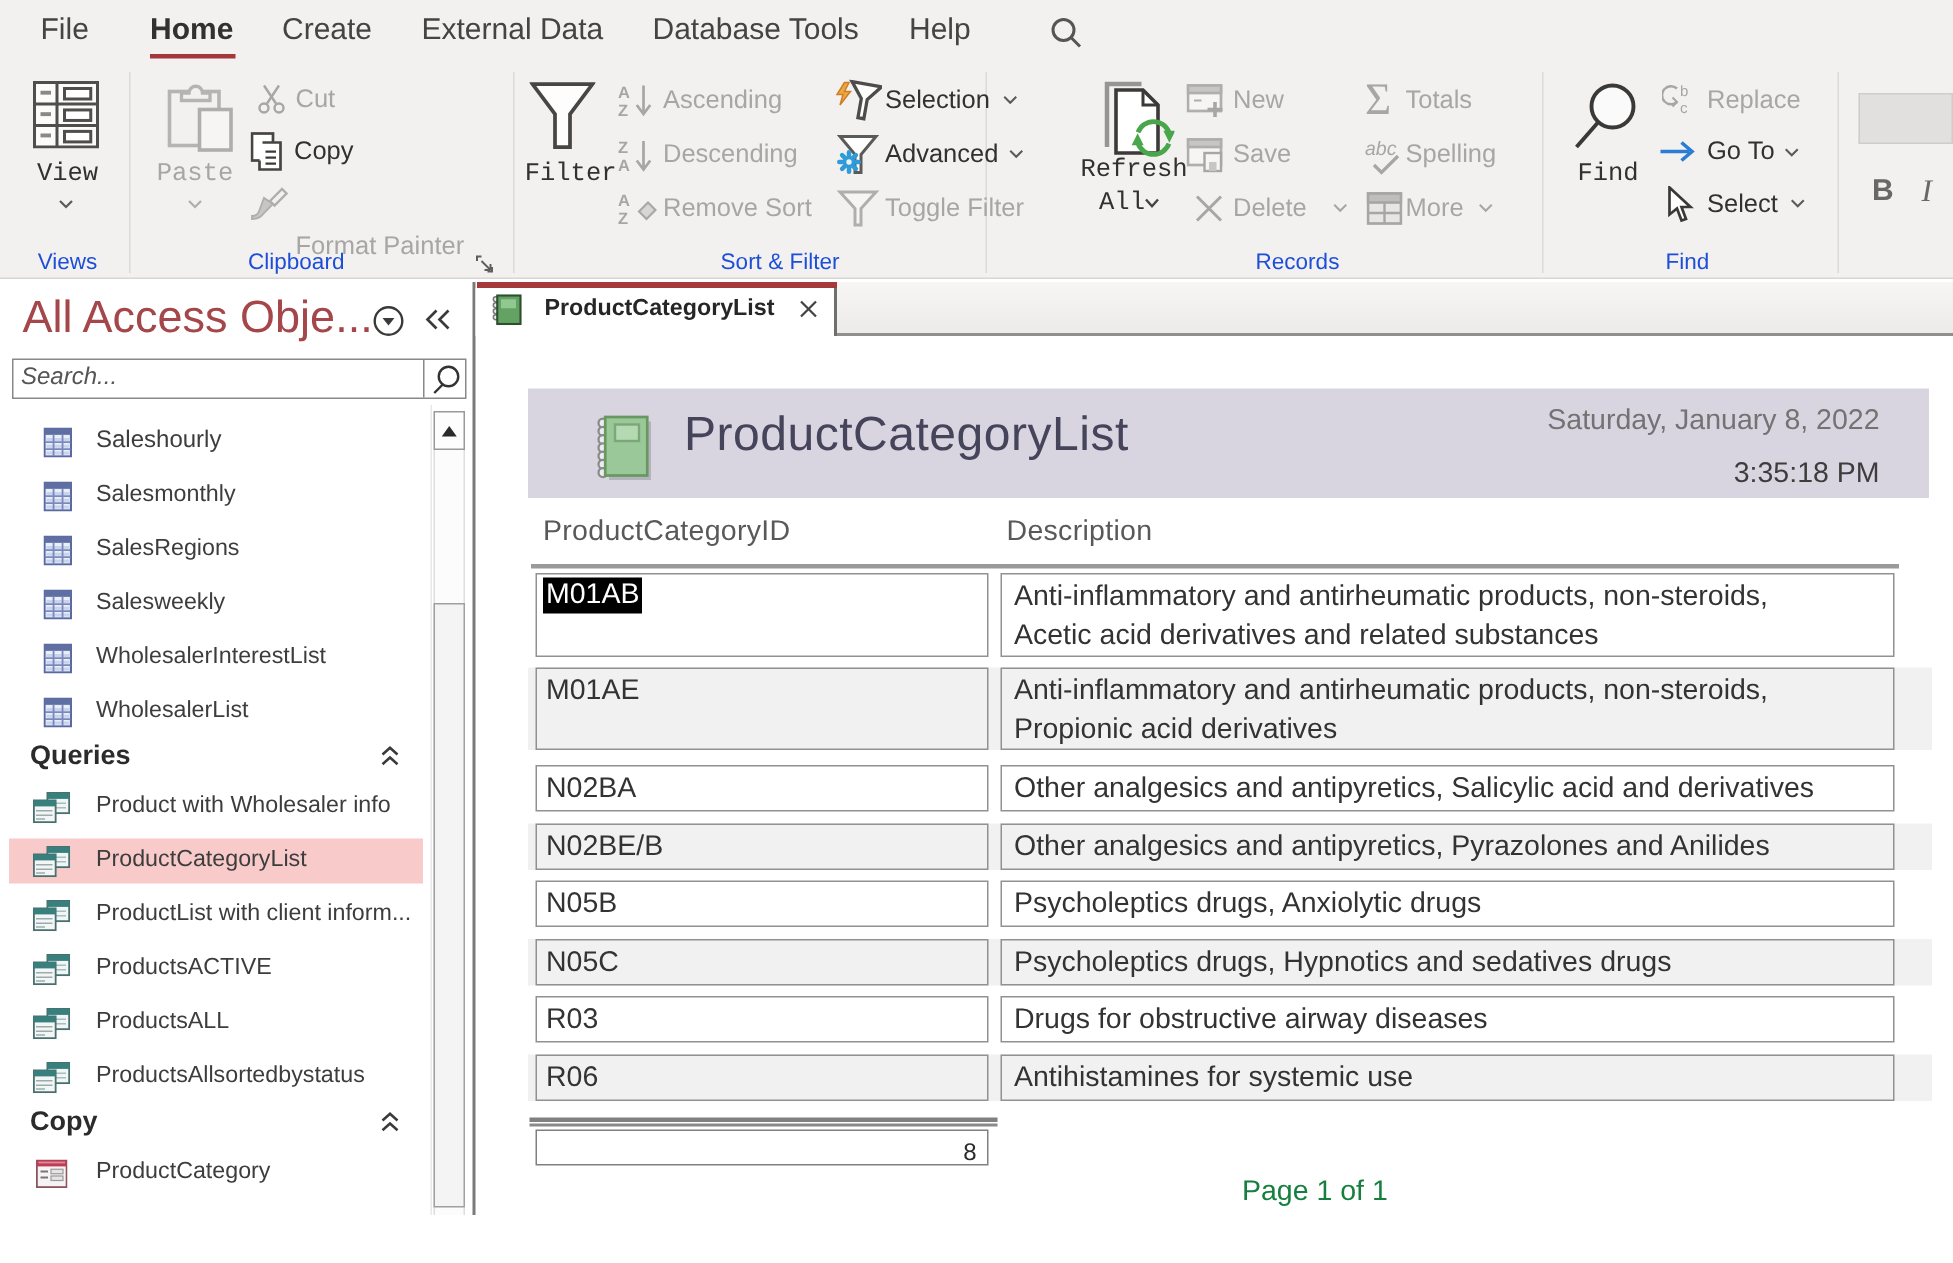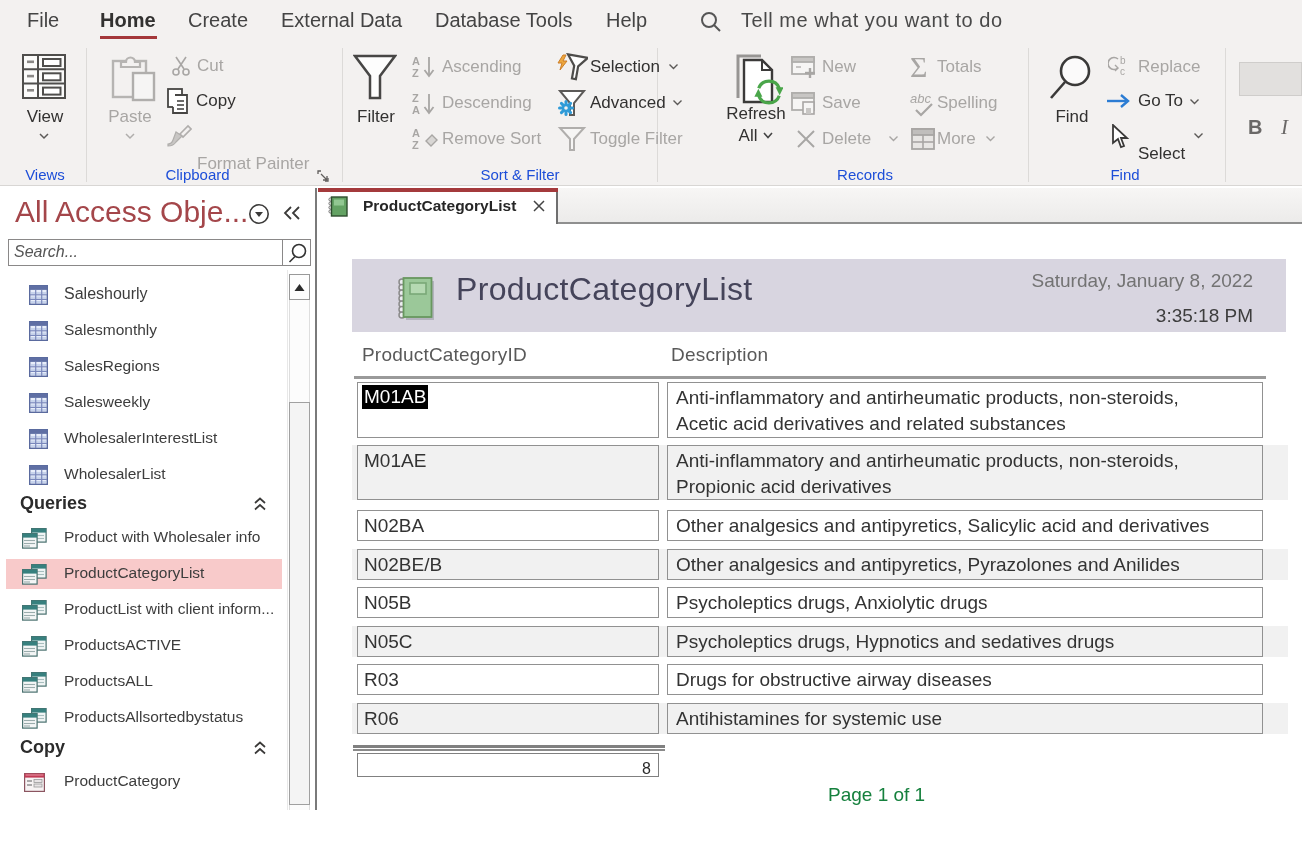--- a/index.html
+++ b/index.html
@@ -4,42 +4,41 @@
 <style>
 html,body{margin:0;padding:0;}
 body{font-family:"Liberation Sans",sans-serif;}
 #app{position:relative;width:1302px;height:842px;overflow:hidden;background:#fff;}
 .abs{position:absolute;}
 
 #ribbon{position:absolute;left:0;top:0;width:1302px;height:186px;background:#f3f1f0;border-bottom:1px solid #d8d6d4;box-sizing:border-box;}
 .rtab{position:absolute;top:9px;font-size:20px;color:#444;white-space:nowrap;}
 .sep{position:absolute;top:48px;height:134px;width:1px;background:#dcdad8;}
 .glabel{position:absolute;top:166px;font-size:15px;color:#1d4ed8;text-align:center;white-space:nowrap;}
-.bigtxt{position:absolute;font-size:17px;color:#323130;text-align:center;white-space:nowrap;}
+.bigtxt{position:absolute;font-size:17px;color:#323130;text-align:center;white-space:nowrap;font-family:Liberation Mono, monospace;}
 .cmdtxt{position:absolute;font-size:17px;white-space:nowrap;text-align:right;}
 .gray{color:#a8a6a4;}
 .dark{color:#323130;}
 </style>
 </head>
 <body>
 <div id="app">
 <div id="ribbon"></div>
 
 <div class="rtab" style="left:27px;">File</div>
 <div class="rtab" style="left:100px;color:#323130;font-weight:700;">Home</div>
 <div class="abs" style="left:100px;top:36px;width:57px;height:3px;background:#a4373a;"></div>
 <div class="rtab" style="left:188px;">Create</div>
 <div class="rtab" style="left:281px;">External Data</div>
 <div class="rtab" style="left:435px;">Database Tools</div>
 <div class="rtab" style="left:606px;">Help</div>
 <svg class="abs" style="left:699px;top:10px;" width="24" height="24" viewBox="0 0 24 24">
       <circle cx="10" cy="10" r="7" fill="none" stroke="#555" stroke-width="2"></circle>
       <line x1="15" y1="15" x2="21" y2="21" stroke="#555" stroke-width="2"></line>
     </svg>
-<div class="rtab" style="left:741px;color:#494949;letter-spacing:0.55px;">Tell me what you want to do</div>
 
 <div class="sep" style="left:86px;"></div>
 <div class="sep" style="left:342px;"></div>
 <div class="sep" style="left:657px;"></div>
 <div class="sep" style="left:1028px;"></div>
 <div class="sep" style="left:1225px;"></div>
 
 <svg class="abs" style="left:22px;top:54px;" width="44" height="45" viewBox="0 0 44 45">
 <rect x="1" y="1" width="42" height="43" fill="#fbfbfa" stroke="#4f4e4c" stroke-width="2"></rect>
 <line x1="16" y1="1" x2="16" y2="44" stroke="#4f4e4c" stroke-width="2"></line>
@@ -97,21 +96,21 @@
 <div class="cmdtxt gray" style="left:197px;top:126px;margin-top:28px;">Format Painter</div>
 
 <svg class="abs" style="left:317px;top:170px;" width="12" height="12" viewBox="0 0 12 12">
 <path d="M1 4 V1 H4 M8 11 H11 V8" fill="none" stroke="#605e5c" stroke-width="1.3"></path>
 <path d="M4 4 L10 10 M10 10 v-4 M10 10 h-4" fill="none" stroke="#605e5c" stroke-width="1.3"></path>
 </svg>
 
 <svg class="abs" style="left:353px;top:54px;" width="44" height="46" viewBox="0 0 44 46">
 <path d="M2 2 H42 L27 22 V44 H17 V22 Z" fill="#fdfdfd" stroke="#474645" stroke-width="2.5"></path>
 </svg>
-<div class="bigtxt" style="left:341px;top:107px;width:70px;">Filter</div>
+<div class="bigtxt" style="left:341px;top:107px;width:70px;text-align:right;">Filter</div>
 <div class="glabel" style="left:460px;width:120px;">Sort &amp; Filter</div>
 
 <svg class="abs" style="left:412px;top:55px;" width="28" height="24" viewBox="0 0 28 24">
 <text x="0" y="10" font-size="11" fill="#a8a6a4" font-weight="bold" font-family="Liberation Sans">A</text>
 <text x="0" y="22" font-size="11" fill="#a8a6a4" font-weight="bold" font-family="Liberation Sans">Z</text>
 <line x1="17" y1="2" x2="17" y2="20" stroke="#a8a6a4" stroke-width="1.8"></line>
 <path d="M12.5 15 L17 21 L21.5 15" fill="none" stroke="#a8a6a4" stroke-width="1.8"></path>
 </svg>
 <div class="cmdtxt gray" style="left:442px;top:57px;">Ascending</div>
 
@@ -248,21 +247,21 @@
 <path d="M15 2 L22 8 L15 14" fill="none" stroke="#2b7cd3" stroke-width="2.4"></path>
 </svg>
 <div class="cmdtxt dark" style="left:1138px;top:91px;">Go To</div>
 <svg class="abs" style="left:1189px;top:98px;" width="11" height="8" viewBox="0 0 11 8">
       <path d="M1.5 1.5 L5.5 5.5 L9.5 1.5" fill="none" stroke="#5c5a58" stroke-width="1.4"></path>
     </svg>
 
 <svg class="abs" style="left:1111px;top:124px;" width="20" height="26" viewBox="0 0 20 26">
 <path d="M2 1 L2 19 L7 15 L10 23 L13 22 L10 14 L16 14 Z" fill="#fff" stroke="#3a3938" stroke-width="1.8"></path>
 </svg>
-<div class="cmdtxt dark" style="left:1138px;top:144px;">Select</div>
+<div class="cmdtxt dark" style="left:1138px;top:126px;">Select</div>
 <svg class="abs" style="left:1193px;top:132px;" width="11" height="8" viewBox="0 0 11 8">
       <path d="M1.5 1.5 L5.5 5.5 L9.5 1.5" fill="none" stroke="#5c5a58" stroke-width="1.4"></path>
     </svg>
 
 <div class="abs" style="left:1239px;top:62px;width:63px;height:34px;background:#e2e0de;border:1px solid #cfcdcb;box-sizing:border-box;"></div>
 <div class="abs" style="left:1248px;top:116px;font-size:20px;font-weight:700;color:#6a6867;">B</div>
 <div class="abs" style="left:1281px;top:115px;font-size:21px;font-style:italic;color:#6a6867;font-family:'Liberation Serif',serif;">I</div>
 
 <div class="abs" style="left:0;top:186px;width:313px;height:656px;background:#fff;"></div>
 <div class="abs" style="left:315px;top:188px;width:2px;height:622px;background:#7a7a7a;"></div>

